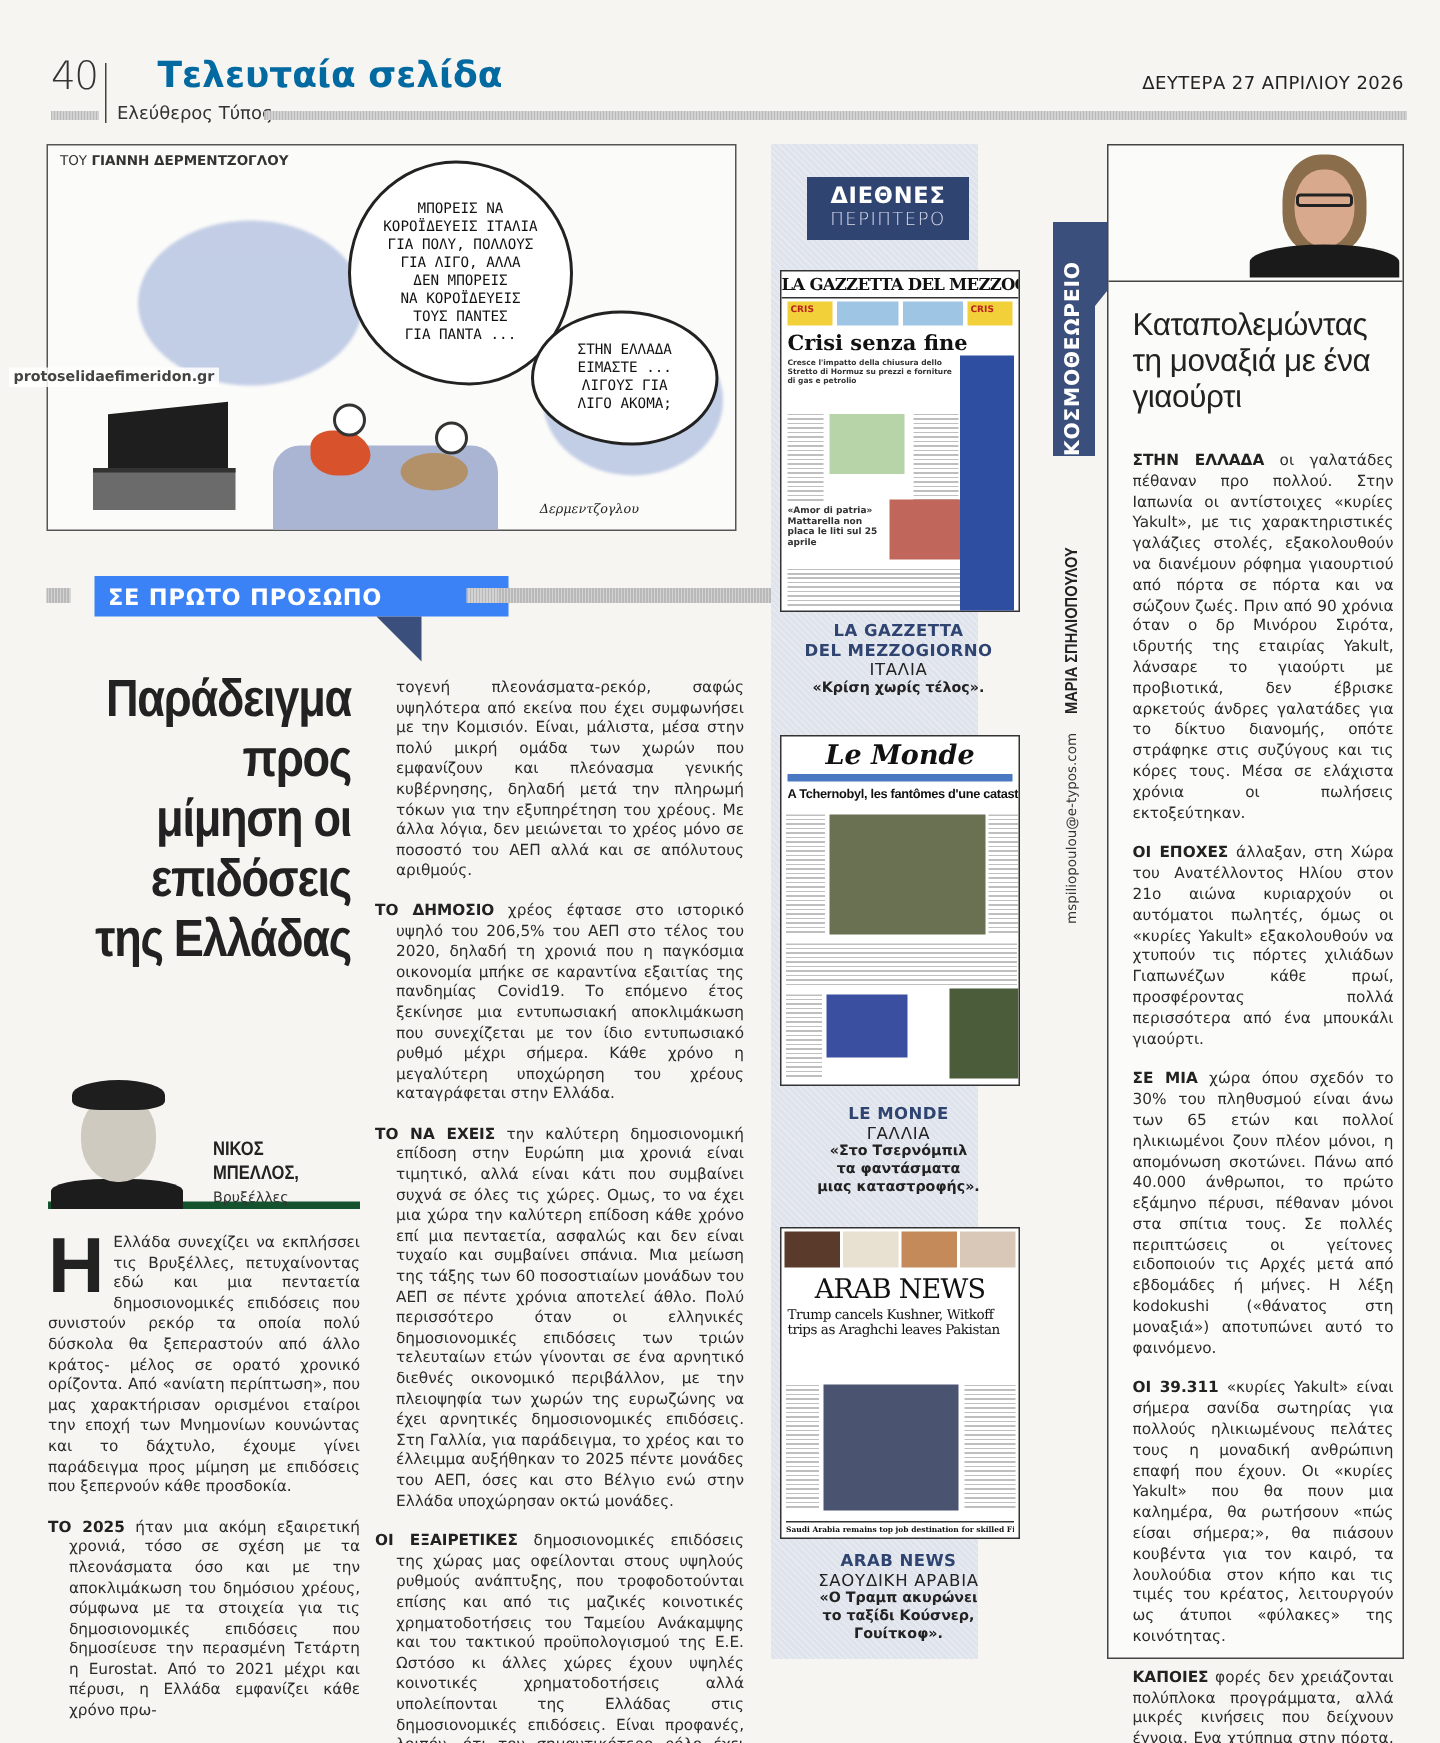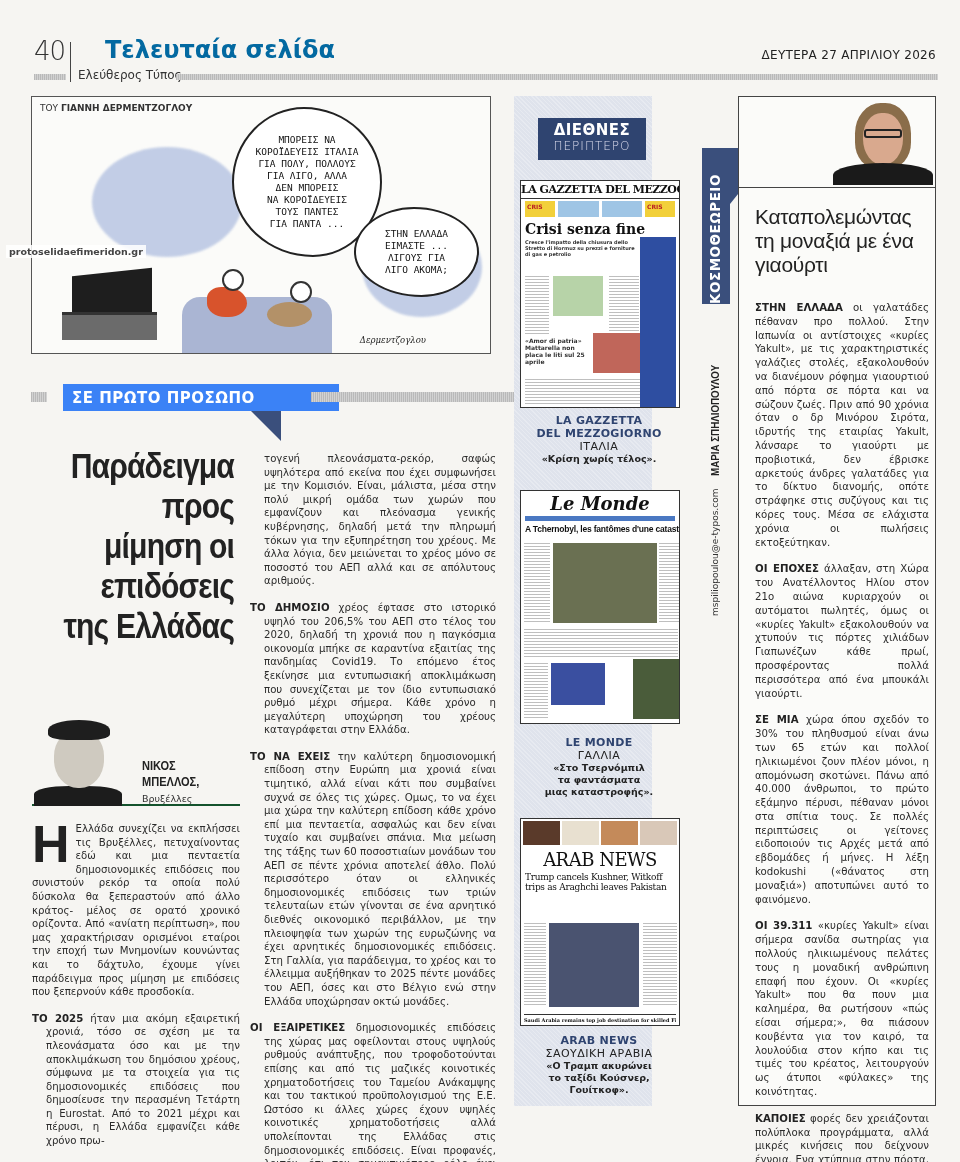--- a/index.html
+++ b/index.html
@@ -35,21 +35,21 @@
 
   
   .banner { position: absolute; left: 31px; top: 384px; height: 26px; }
   .banner .grey-l { position: absolute; left: 0; top: 8px; width: 16px; height: 10px; background: repeating-linear-gradient(90deg,#b9b9b9 0 1px,#d2d2d2 1px 2px); }
   .banner .box { position: absolute; left: 20px; top: 0; width: 276px; height: 27px; background: #3b82f6; color: #fff; font-weight: bold; font-size: 15px; letter-spacing: 0.5px; padding: 5px 0 0 9px; white-space: nowrap; margin-left: 12px; }
   .banner .tri { position: absolute; left: 220px; top: 27px; width: 0; height: 0; border-left: 30px solid transparent; border-top: 30px solid #3a4f7c; }
   .banner .grey-r { position: absolute; left: 280px; top: 8px; width: 214px; height: 10px; background: repeating-linear-gradient(90deg,#b9b9b9 0 1px,#d2d2d2 1px 2px); }
 
   .headline { position: absolute; left: 34px; top: 446px; width: 200px; font-family: "Liberation Sans", sans-serif; font-weight: bold; font-size: 35px; line-height: 40px; text-align: right; color: #222; letter-spacing: -1px; transform: scaleX(0.86); transform-origin: right top; }
 
-  .author-box { position: absolute; left: 32px; top: 710px; width: 208px; height: 96px; border-bottom: 2px solid #14532d; }
+  .author-box { position: absolute; left: 32px; top: 710px; width: 208px; height: 96px; border-bottom: 5px solid #14532d; }
   .author-photo { position: absolute; left: 2px; top: 4px; width: 88px; height: 92px; background: radial-gradient(ellipse 30px 34px at 46px 44px, #d6d2c8 0 60%, transparent 61%), radial-gradient(ellipse 42px 26px at 46px 100px, #222 0 99%, transparent 100%), #f6f5f2; }
   .author-photo .hair { position: absolute; left: 14px; top: 6px; width: 62px; height: 36px; background: #1e1e1e; border-radius: 50% 50% 30% 30%; }
   .author-photo .face { position: absolute; left: 20px; top: 16px; width: 50px; height: 58px; background: #cfcac0; border-radius: 45% 45% 48% 48%; }
   .author-photo .suit { position: absolute; left: 0; top: 72px; width: 88px; height: 20px; background: #1c1c1c; border-radius: 40% 40% 0 0; }
   .author-name { position: absolute; left: 110px; top: 48px; font-family: "Liberation Sans", sans-serif; font-weight: bold; font-size: 13px; line-height: 16px; color: #222; transform: scaleX(0.85); transform-origin: left top; }
   .author-place { position: absolute; left: 110px; top: 83px; font-size: 9.5px; color: #333; }
 
   .body-text { font-family: "DejaVu Sans", sans-serif; font-size: 10.2px; line-height: 13.6px; color: #2b2b2b; text-align: justify; }
   .body-text p { margin-bottom: 13px; text-indent: 0; }
   .body-text p.hang { padding-left: 14px; text-indent: -14px; }

